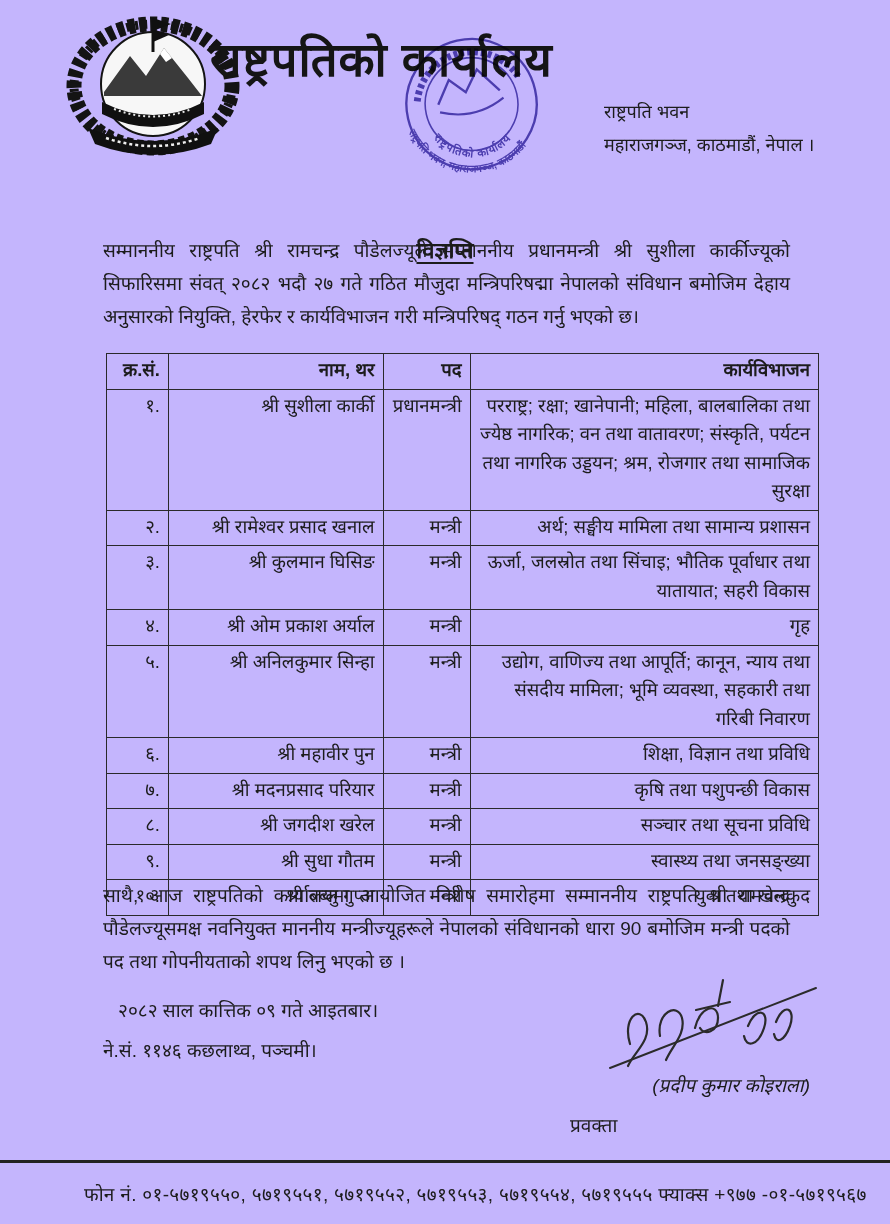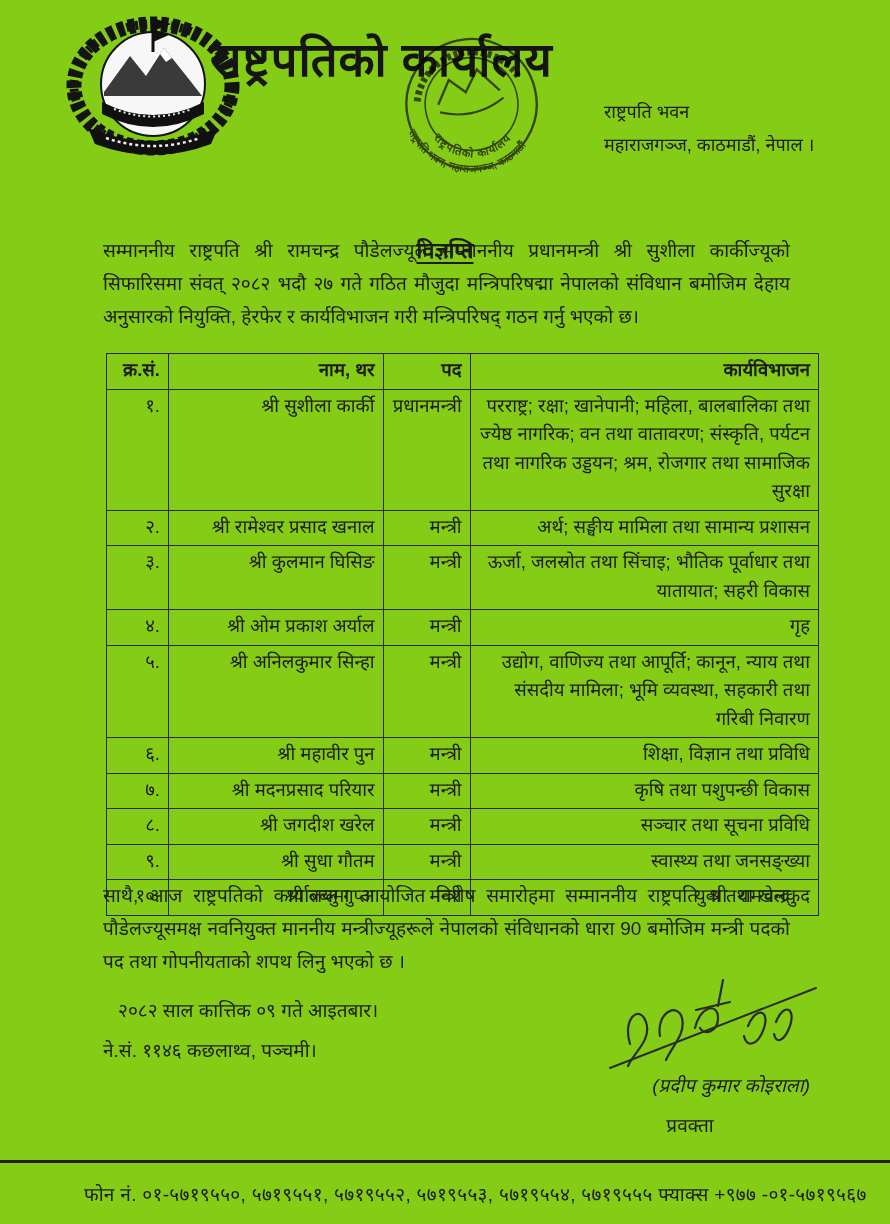--- a/index.html
+++ b/index.html
@@ -1,17 +1,17 @@
 <!DOCTYPE html>
 <html><head>
 <meta charset="utf-8">
 <style>
   html,body { margin:0; padding:0; background:#ffffff; }
   .page {
-    position:relative; width:890px; height:1224px; background:#84cc16;
+    position:relative; width:890px; height:1224px; background:#c4b5fd;
     font-family:"Liberation Sans","DejaVu Sans",sans-serif;
     color:#1c1c1c; overflow:hidden;
   }
   
   .emblem { position:absolute; left:64px; top:12px; width:178px; height:148px; }
   .office-title {
     position:absolute; left:210px; top:26px; width:420px;
     font-size:47px; font-weight:700; color:#151515; letter-spacing:1px;
     white-space:nowrap;
   }
@@ -42,21 +42,21 @@
   }
   table.cab th { font-weight:700; }
   td.just { text-align:justify; }
   .col-sn { width:62px; } .col-name { width:216px; }
   .col-pos { width:84px; } .col-port { width:351px; }
   
   .date1 { position:absolute; left:118px; top:997px; font-size:19px; }
   .date2 { position:absolute; left:103px; top:1037px; font-size:19px; }
   .sig-draw { position:absolute; left:598px; top:972px; width:235px; height:105px; }
   .sig-name { position:absolute; left:570px; top:1072px; width:240px; text-align:right; font-size:19px;font-style:italic; }
-  .sig-role { position:absolute; left:570px; top:1112px; width:240px; text-align:center; font-size:19px; }
+  .sig-role { position:absolute; left:570px; top:1112px; width:240px; font-size:19px; }
   
   .footer-rule { position:absolute; left:0; top:1160px; width:890px; height:3px; background:#222; }
   .footer-text { position:absolute; left:84px; top:1181px; font-size:19px; letter-spacing:0.3px; }
 </style>
 </head>
 <body>
 
 <div class="page">
 
   <svg class="emblem" viewBox="0 0 178 148" xmlns="http://www.w3.org/2000/svg">

